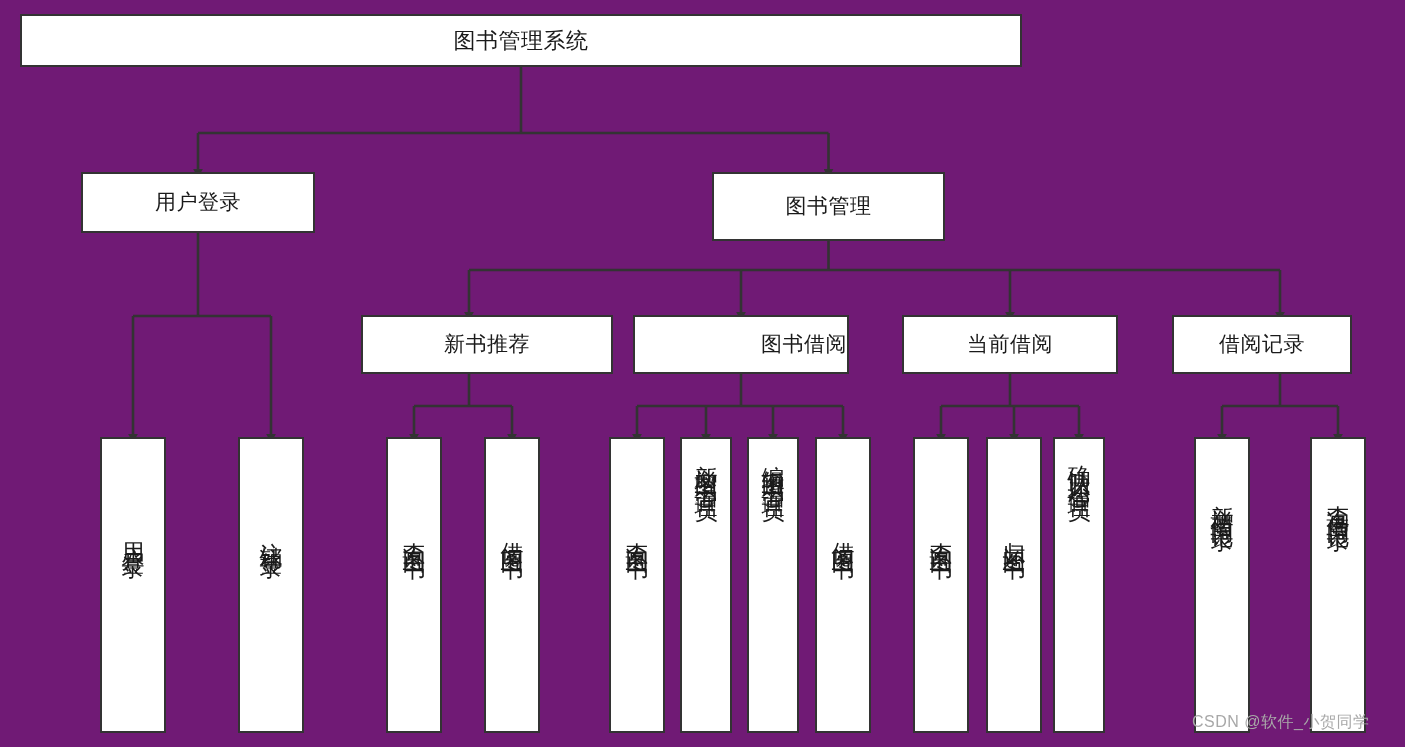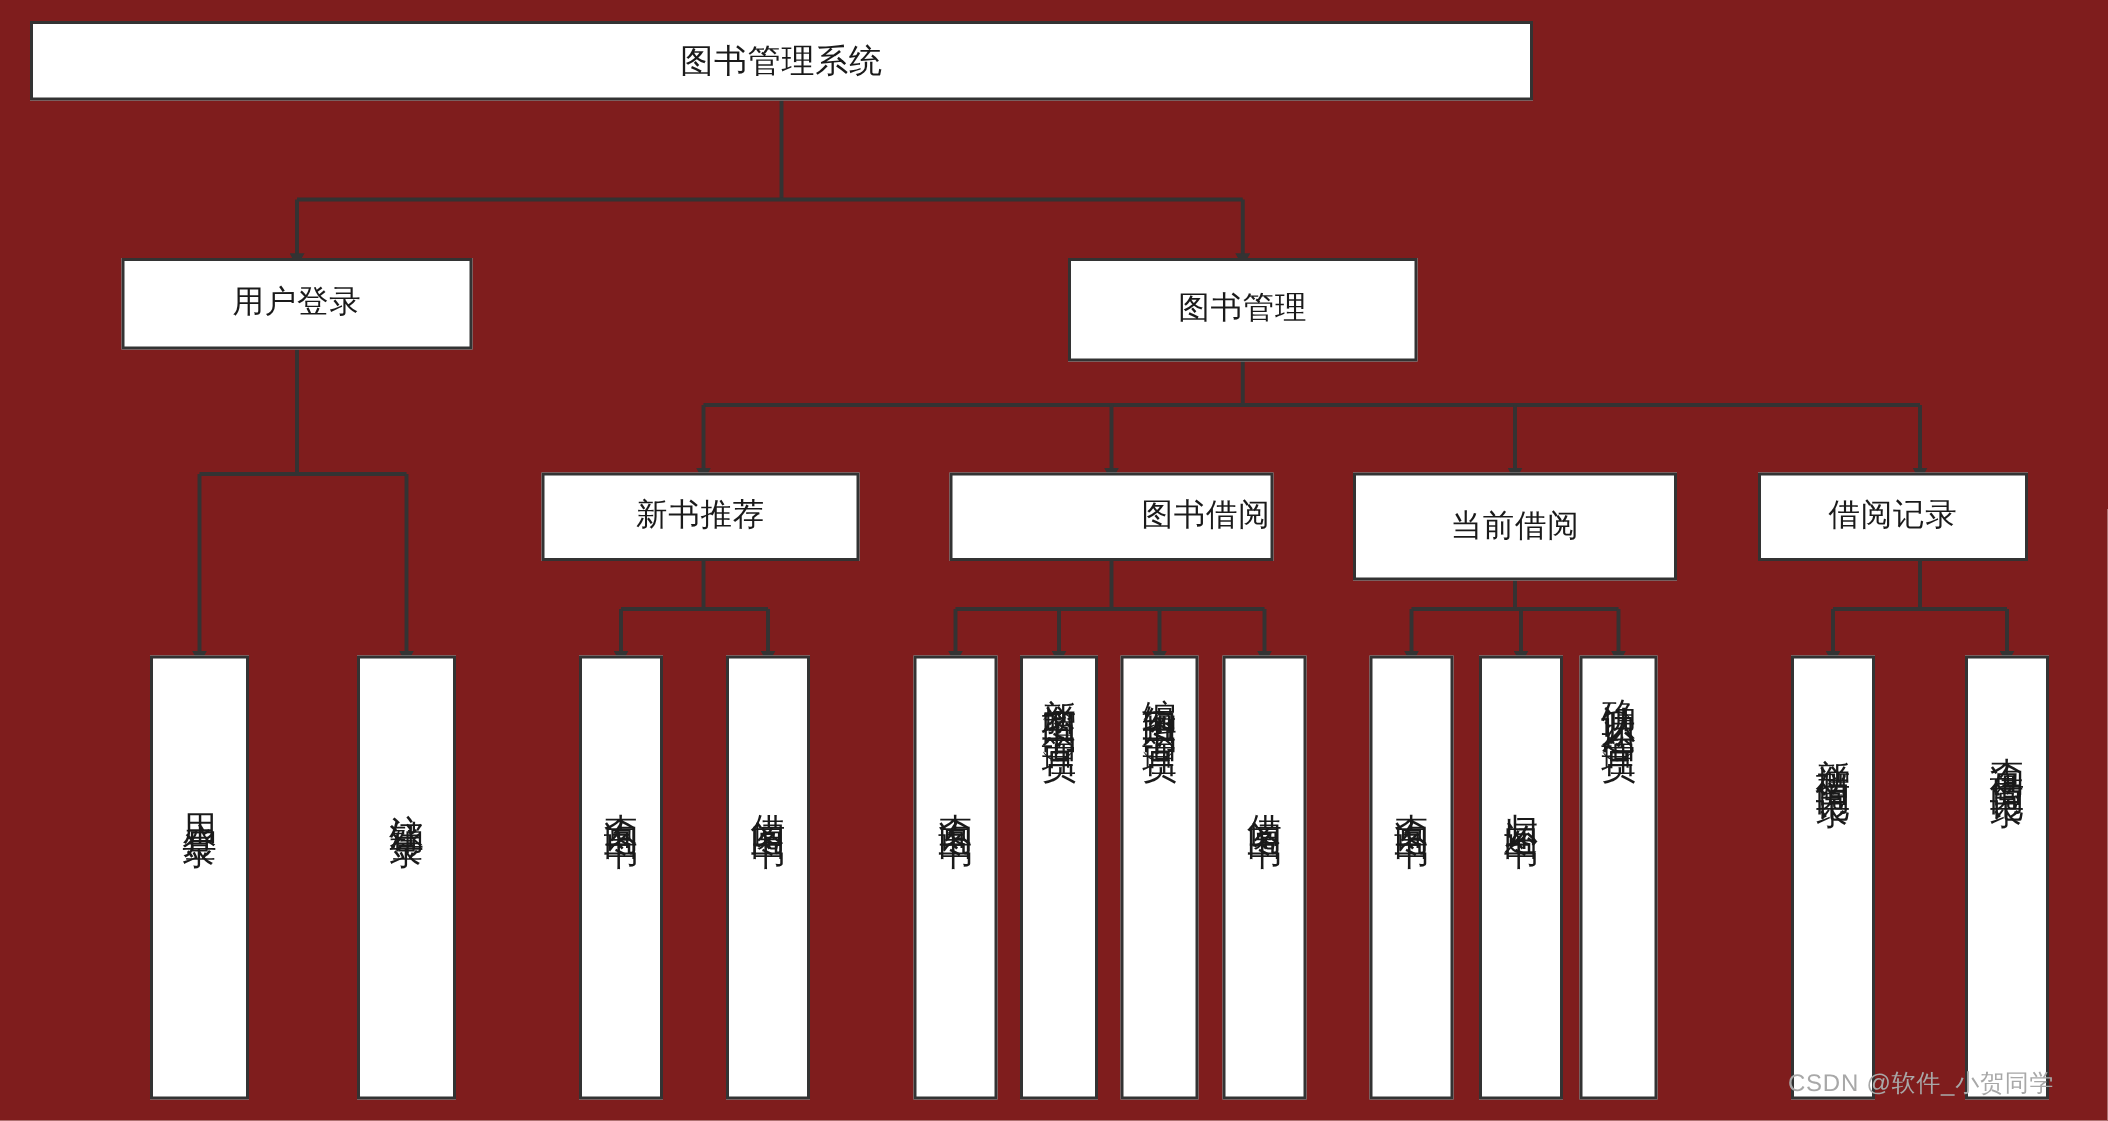--- a/index.html
+++ b/index.html
@@ -10,21 +10,21 @@
   body {
     width: 1405px;
     height: 747px;
     font-family: "Liberation Sans", "DejaVu Sans", sans-serif;
     overflow: hidden;
   }
   #diagram-root {
     position: relative;
     width: 1405px;
     height: 747px;
-    background: #7f1d1d;
+    background: #701a75;
   }
   svg.edges {
     position: absolute;
     left: 0;
     top: 0;
     width: 1405px;
     height: 747px;
     pointer-events: none;
   }
   .node {
@@ -123,27 +123,27 @@
   <div id="node-layer">
       <div class="node h root" style="left: 20px; top: 14px; width: 1002px; height: 53px;">
         <span class="node-label">图书管理系统</span>
       </div>
       <div class="node h" style="left: 81px; top: 172px; width: 234px; height: 61px;">
         <span class="node-label">用户登录</span>
       </div>
       <div class="node h" style="left: 712px; top: 172px; width: 233px; height: 69px;">
         <span class="node-label">图书管理</span>
       </div>
-      <div class="node h" style="left: 361px; top: 315px; width: 212px; height: 59px;">
+      <div class="node h" style="left: 361px; top: 315px; width: 252px; height: 59px;">
         <span class="node-label">新书推荐</span>
       </div>
       <div class="node h" style="left: 633px; top: 315px; width: 216px; height: 59px; justify-content: flex-end;">
         <span class="node-label">图书借阅</span>
       </div>
-      <div class="node h" style="left: 902px; top: 315px; width: 216px; height: 72px;">
+      <div class="node h" style="left: 902px; top: 315px; width: 216px; height: 59px;">
         <span class="node-label">当前借阅</span>
       </div>
       <div class="node h" style="left: 1172px; top: 315px; width: 180px; height: 59px;">
         <span class="node-label">借阅记录</span>
       </div>
       <div class="node v" style="left: 100px; top: 437px; width: 66px; height: 296px;">
         <span class="node-label" style="margin-top: 85px;">用户登录</span>
       </div>
       <div class="node v" style="left: 238px; top: 437px; width: 66px; height: 296px;">
         <span class="node-label" style="margin-top: 85px;">注销登录</span>

